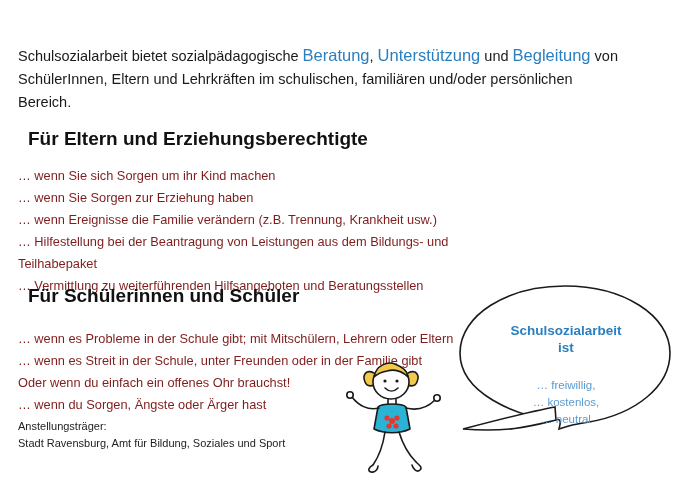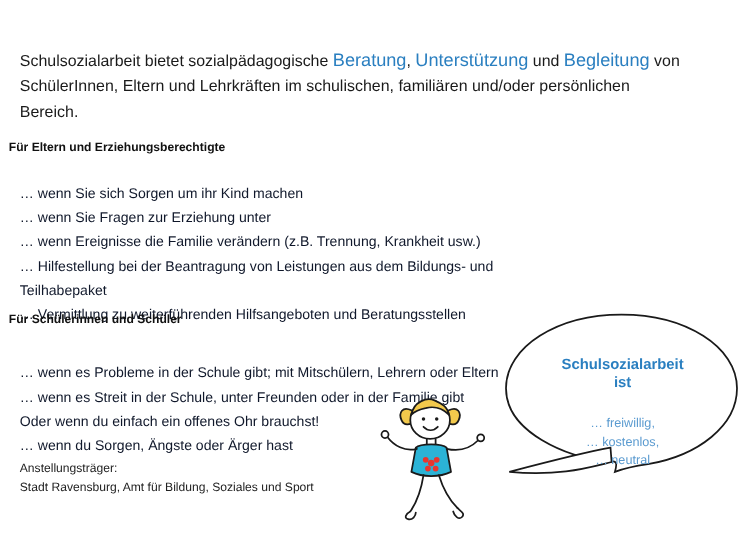--- a/index.html
+++ b/index.html
@@ -30,33 +30,33 @@
     line-height: 1.55;
     color: #1a1a1a;
   }
   .accent {
     color: #2a7fc0;
     font-size: 16.5px;
   }
   .h-section {
     position: absolute;
     font-weight: bold;
-    font-size: 11px;
+    font-size: 19px;
     color: #111;
-    left: 8px;
+    left: 28px;
   }
   #h-eltern { top: 128px; }
   #h-schueler { top: 285px; }
 
   .lines {
     position: absolute;
     left: 18px;
     font-size: 12.8px;
     line-height: 1.72;
-    color: #0f172a;
+    color: #7f1d1d;
   }
   #lines-eltern { top: 165px; width: 480px; }
   #lines-schueler { top: 328px; width: 460px; }
 
   .imprint {
     position: absolute;
     left: 18px;
     top: 418px;
     font-size: 11px;
     line-height: 1.5;
@@ -115,21 +115,21 @@
 <div class="page">
 
   <p class="intro">
     <span>Schulsozialarbeit bietet sozialpädagogische </span><span class="accent">Beratung</span><span>, </span><span class="accent">Unterstützung</span><span> und </span><span class="accent">Begleitung</span><span> von SchülerInnen, Eltern und Lehrkräften im schulischen, familiären und/oder persönlichen Bereich.</span>
   </p>
 
   <div class="h-section" id="h-eltern">Für Eltern und Erziehungsberechtigte</div>
 
   <div class="lines" id="lines-eltern">
     <div>… wenn Sie sich Sorgen um ihr Kind machen</div>
-    <div>… wenn Sie Fragen zur Erziehung unter</div>
+    <div>… wenn Sie Sorgen zur Erziehung haben</div>
     <div>… wenn Ereignisse die Familie verändern (z.B. Trennung, Krankheit usw.)</div>
     <div>… Hilfestellung bei der Beantragung von Leistungen aus dem Bildungs- und Teilhabepaket</div>
     <div>… Vermittlung zu weiterführenden Hilfsangeboten und Beratungsstellen</div>
   </div>
 
   <div class="h-section" id="h-schueler">Für Schülerinnen und Schüler</div>
 
   <div class="lines" id="lines-schueler">
     <div>… wenn es Probleme in der Schule gibt; mit Mitschülern, Lehrern oder Eltern</div>
     <div>… wenn es Streit in der Schule, unter Freunden oder in der Familie gibt</div>

